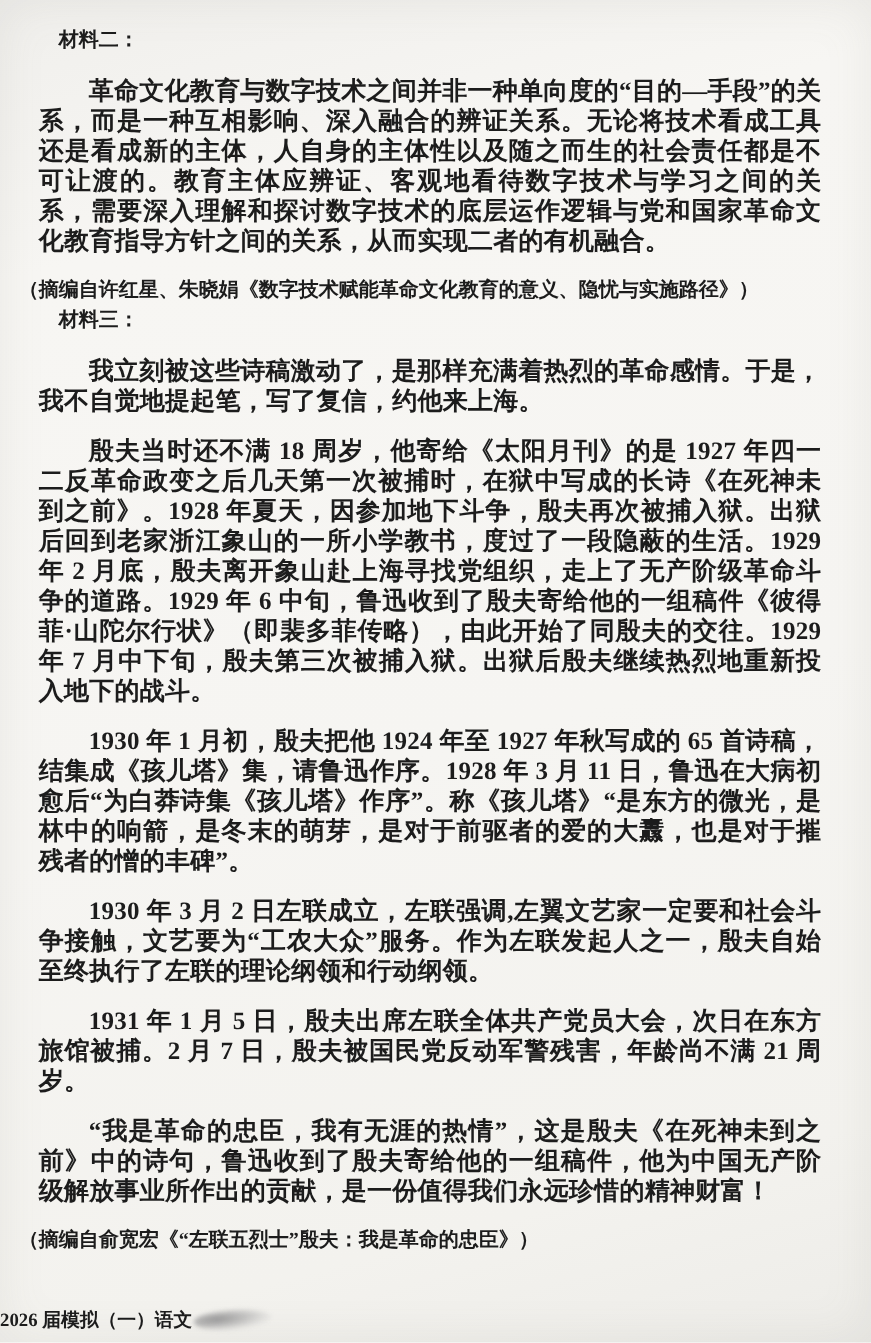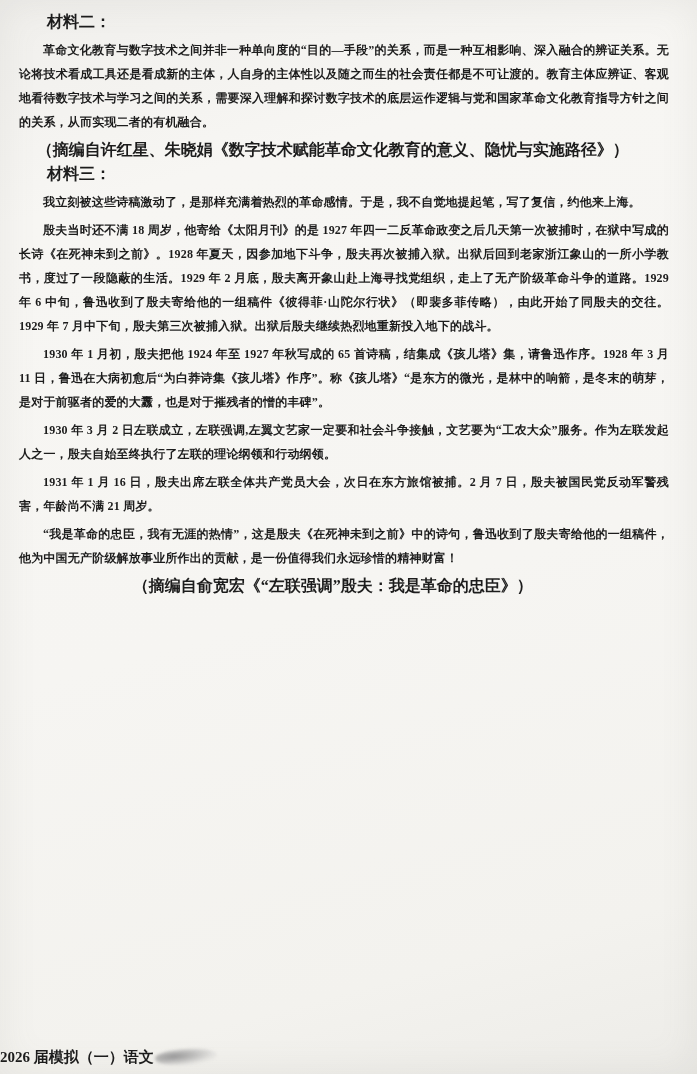--- a/index.html
+++ b/index.html
@@ -12,46 +12,46 @@
     overflow: hidden;
     background: linear-gradient(165deg, #f0efec 0%, #f7f6f3 18%, #f6f5f2 55%, #f3f2ee 86%, #edecE8 100%);
     font-family: "Liberation Serif", "DejaVu Serif", serif;
     color: #1c1c1c;
     position: relative;
   }
   .page {
     box-sizing: border-box;
     width: 697px;
     height: 1074px;
-    padding: 10px 24px 30px 15px;
+    padding: 21px 24px 30px 15px;
     box-shadow: inset 0 0 38px rgba(120,115,105,0.10);
   }
   .heading {
     margin: 0;
     font-size: 16px;
     line-height: 24px;
     font-weight: 700;
     text-indent: 2em;
   }
   .body-para {
-    margin: 4px;
-    font-size: 12px;
+    margin: 16px;
+    font-size: 20px;
     line-height: 24px;
     font-weight: 600;
     text-indent: 2em;
     text-align: justify;
     text-justify: inter-character;
     letter-spacing: 0.2px;
   }
   .attribution {
     margin: 0;
     font-size: 16px;
     line-height: 24px;
     font-weight: 600;
-    text-align: center;
+    text-align: left;
     padding-right: 1.4em;
   }
   .footer {
     position: absolute;
     left: 0;
     bottom: 7px;
     width: 100%;
     text-align: left;
     font-size: 15px;
     line-height: 20px;
@@ -87,22 +87,22 @@
     <p class="body-para">革命文化教育与数字技术之间并非一种单向度的“目的—手段”的关系，而是一种互相影响、深入融合的辨证关系。无论将技术看成工具还是看成新的主体，人自身的主体性以及随之而生的社会责任都是不可让渡的。教育主体应辨证、客观地看待数字技术与学习之间的关系，需要深入理解和探讨数字技术的底层运作逻辑与党和国家革命文化教育指导方针之间的关系，从而实现二者的有机融合。</p>
     <p class="attribution">（摘编自许红星、朱晓娟《数字技术赋能革命文化教育的意义、隐忧与实施路径》）</p>
   </section>
 
   <section>
     <h2 class="heading">材料三：</h2>
     <p class="body-para">我立刻被这些诗稿激动了，是那样充满着热烈的革命感情。于是，我不自觉地提起笔，写了复信，约他来上海。</p>
     <p class="body-para">殷夫当时还不满 18 周岁，他寄给《太阳月刊》的是 1927 年四一二反革命政变之后几天第一次被捕时，在狱中写成的长诗《在死神未到之前》。1928 年夏天，因参加地下斗争，殷夫再次被捕入狱。出狱后回到老家浙江象山的一所小学教书，度过了一段隐蔽的生活。1929 年 2 月底，殷夫离开象山赴上海寻找党组织，走上了无产阶级革命斗争的道路。1929 年 6 中旬，鲁迅收到了殷夫寄给他的一组稿件《彼得菲·山陀尔行状》（即裴多菲传略），由此开始了同殷夫的交往。1929 年 7 月中下旬，殷夫第三次被捕入狱。出狱后殷夫继续热烈地重新投入地下的战斗。</p>
     <p class="body-para">1930 年 1 月初，殷夫把他 1924 年至 1927 年秋写成的 65 首诗稿，结集成《孩儿塔》集，请鲁迅作序。1928 年 3 月 11 日，鲁迅在大病初愈后“为白莽诗集《孩儿塔》作序”。称《孩儿塔》“是东方的微光，是林中的响箭，是冬末的萌芽，是对于前驱者的爱的大纛，也是对于摧残者的憎的丰碑”。</p>
     <p class="body-para">1930 年 3 月 2 日左联成立，左联强调,左翼文艺家一定要和社会斗争接触，文艺要为“工农大众”服务。作为左联发起人之一，殷夫自始至终执行了左联的理论纲领和行动纲领。</p>
-    <p class="body-para">1931 年 1 月 16 日，殷夫出席左联全体共产党员大会，次日在东方旅馆被捕。2 月 7 日，殷夫被国民党反动军警残害，年龄尚不满 21 周岁。</p>
+    <p class="body-para">1931 年 1 月 5 日，殷夫出席左联全体共产党员大会，次日在东方旅馆被捕。2 月 7 日，殷夫被国民党反动军警残害，年龄尚不满 21 周岁。</p>
     <p class="body-para">“我是革命的忠臣，我有无涯的热情”，这是殷夫《在死神未到之前》中的诗句，鲁迅收到了殷夫寄给他的一组稿件，他为中国无产阶级解放事业所作出的贡献，是一份值得我们永远珍惜的精神财富！</p>
-    <p class="attribution">（摘编自俞宽宏《“左联强调”殷夫：我是革命的忠臣》）</p>
+    <p class="attribution">（摘编自俞宽宏《“左联五烈士”殷夫：我是革命的忠臣》）</p>
   </section>
 
   <div class="footer">
     <span>2026 届模拟（一）语文</span><span class="smudge"></span>
   </div>
 
 </div>
 
 </body></html>

